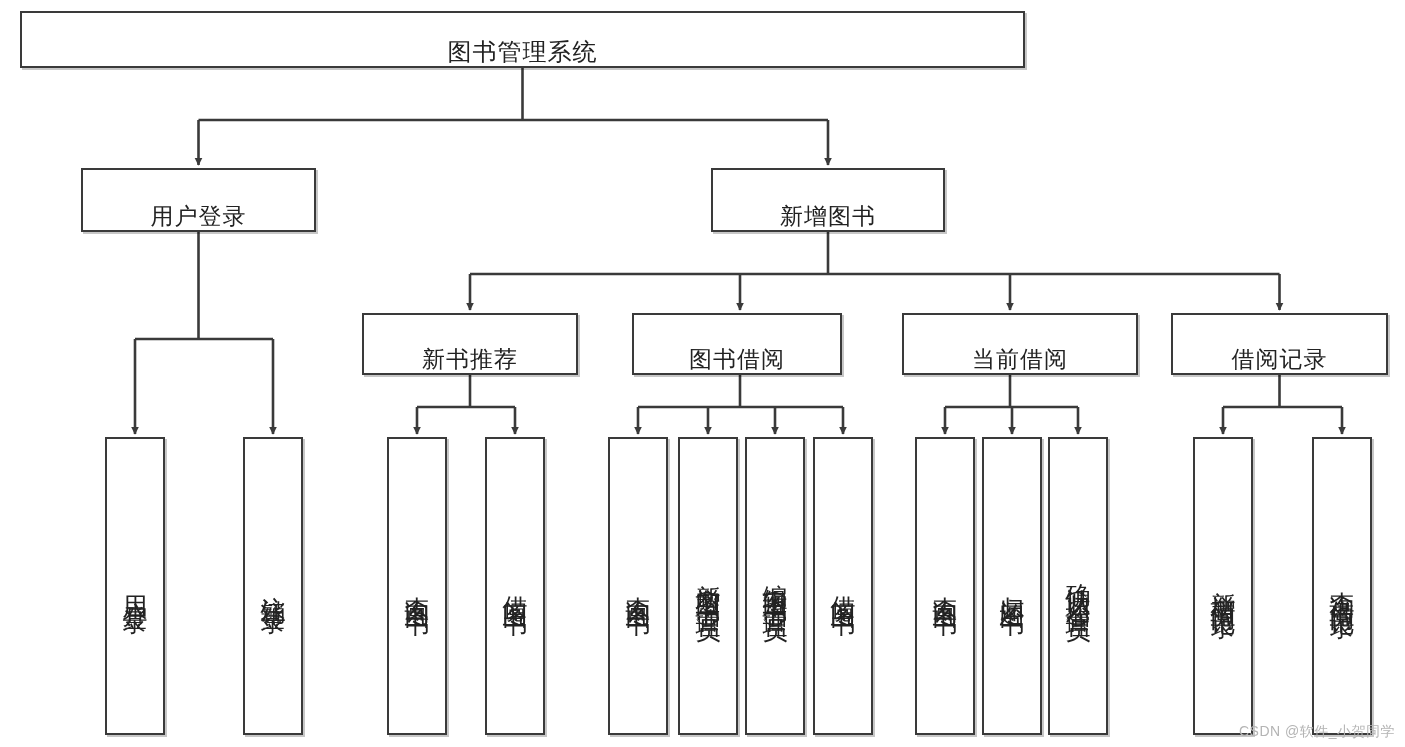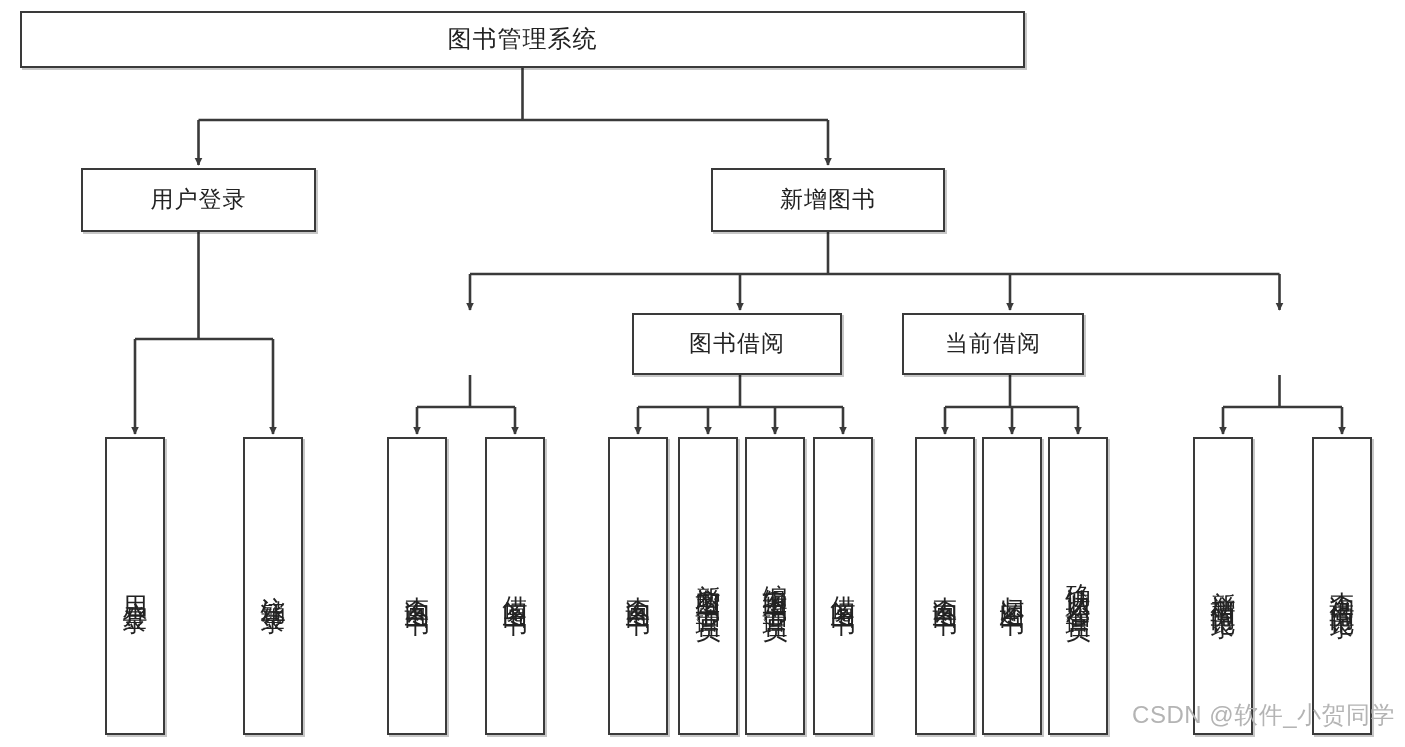--- a/index.html
+++ b/index.html
@@ -25,21 +25,21 @@
     width: 1405px;
     height: 747px;
     pointer-events: none;
   }
   .node {
     position: absolute;
     box-sizing: border-box;
     border: 2px solid #3a3a3a;
     background: #ffffff;
     display: flex;
-    align-items: center;
+    align-items: flex-end;
     justify-content: center;
     box-shadow: 2px 2px 0 rgba(0,0,0,0.22);
   }
   .node-label {
     color: #222222;
     letter-spacing: 1px;
     text-align: center;
     line-height: 1.18;
     white-space: nowrap;
   }
@@ -57,22 +57,22 @@
     writing-mode: vertical-rl;
     text-orientation: upright;
     font-size: 25px;
     letter-spacing: 5px;
     line-height: 1;
     white-space: nowrap;
   }
   .watermark {
     position: absolute;
     right: 10px;
-    bottom: 16px;
-    font-size: 24px;
+    bottom: 6px;
+    font-size: 14px;
     color: #b4b4b4;
     letter-spacing: 0.5px;
     white-space: nowrap;
     user-select: none;
     margin-left: 18px;
   }
 </style>
 </head>
 <body>
 
@@ -126,29 +126,35 @@
   </div>
 
   <div class="node horizontal" style="left:81px;top:168px;width:235px;height:64px;">
     <span class="node-label">用户登录</span>
   </div>
 
   <div class="node horizontal" style="left:711px;top:168px;width:234px;height:64px;">
     <span class="node-label">新增图书</span>
   </div>
 
+  <div class="node horizontal" style="left:362px;top:313px;width:216px;height:62px;">
+    <span class="node-label">新书推荐</span>
+  </div>
 
   <div class="node horizontal" style="left:632px;top:313px;width:210px;height:62px;">
     <span class="node-label">图书借阅</span>
   </div>
 
-  <div class="node horizontal" style="left:902px;top:313px;width:182px;height:62px;">
+  <div class="node horizontal" style="left:902px;top:313px;width:236px;height:62px;">
     <span class="node-label">当前借阅</span>
   </div>
 
+  <div class="node horizontal" style="left:1171px;top:313px;width:217px;height:62px;">
+    <span class="node-label">借阅记录</span>
+  </div>
 
   <div class="node vertical" style="left:105px;top:437px;width:60px;height:298px;">
     <span class="node-label">用户登录</span>
   </div>
 
   <div class="node vertical" style="left:243px;top:437px;width:60px;height:298px;">
     <span class="node-label">注销登录</span>
   </div>
 
   <div class="node vertical" style="left:387px;top:437px;width:60px;height:298px;">

